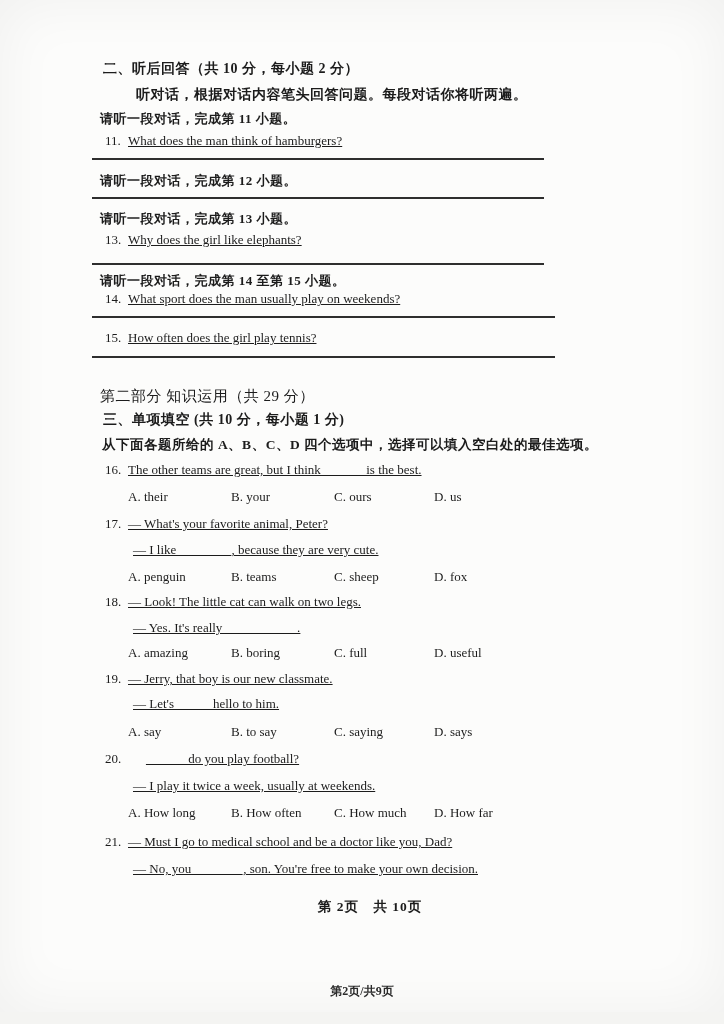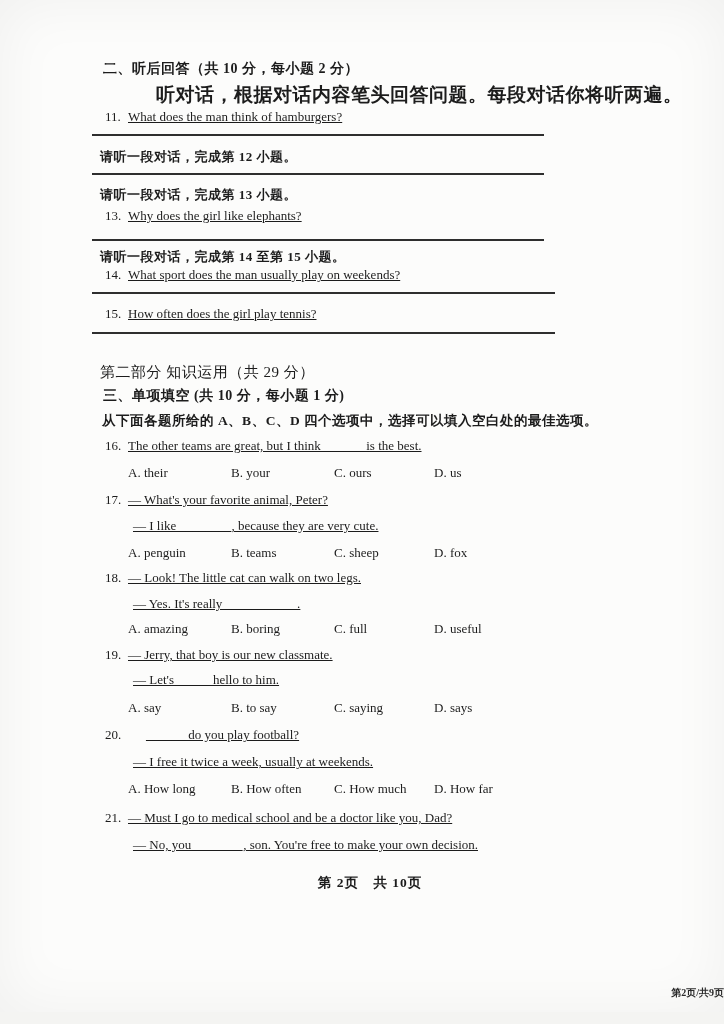--- a/index.html
+++ b/index.html
@@ -29,22 +29,22 @@
   }
   .cn { 
     font-weight: bold;
     letter-spacing: 0.5px;
   }
   .sec-title {
     font-size: 14px;
     margin: 0 0 0 3px;
   }
   .instruction {
-    margin-left: 44px;
-    font-size: 19px;
+    margin-left: 24px;
+    font-size: 14px;
     padding-left: 12px;
   }
   .instruction-flush {
     margin-left: 2px;
     font-size: 13.5px;
   }
   .prompt {
     margin-left: 0;
     font-size: 13px;
   }
@@ -81,35 +81,36 @@
     text-align: center;
     font-size: 13.5px;
     font-weight: bold;
     letter-spacing: 1px;
   }
   .footer-outer {
     position: absolute;
     left: 0;
     right: 0;
     bottom: 12px;
-    text-align: right;
-    font-size: 10px;
+    text-align: center;
+    font-size: 12px;
     font-weight: bold;
     color: #2a2a2a;
   }
 </style>
 </head>
 <body>
 
 <div class="page">
   <div class="content">
 
     <div class="line cn sec-title">二、听后回答（共 10 分，每小题 2 分）</div>
     <div class="line cn instruction" style="margin-top:8px">听对话，根据对话内容笔头回答问题。每段对话你将听两遍。</div>
 
+    <div class="line cn prompt" style="margin-top:6px">请听一段对话，完成第 11 小题。</div>
     <div class="line qline" style="margin-top:4px">
       <span class="qnum">11.</span><span class="qtext">What does the man think of hamburgers?</span>
     </div>
     <div class="ansline" style="margin-top:8px"></div>
 
     <div class="line cn prompt" style="margin-top:12px">请听一段对话，完成第 12 小题。</div>
     <div class="ansline" style="margin-top:7px"></div>
 
     <div class="line cn prompt" style="margin-top:11px">请听一段对话，完成第 13 小题。</div>
     <div class="line qline" style="margin-top:3px">
@@ -171,21 +172,21 @@
     <div class="line opts" style="margin-top:10px">
       <span>A. say</span>
       <span>B. to say</span>
       <span>C. saying</span>
       <span>D. says</span>
     </div>
 
     <div class="line qline" style="margin-top:9px">
       <span class="qnum">20.</span><span class="qtext shift-blank">______ do you play football?</span>
     </div>
-    <div class="line qline qcont" style="margin-top:9px">— I free it twice a week, usually at weekends.</div>
+    <div class="line qline qcont" style="margin-top:9px">— I play it twice a week, usually at weekends.</div>
     <div class="line opts" style="margin-top:9px">
       <span>A. How long</span>
       <span>B. How often</span>
       <span>C. How much</span>
       <span>D. How far</span>
     </div>
 
     <div class="line qline" style="margin-top:11px">
       <span class="qnum">21.</span><span class="qtext">— Must I go to medical school and be a doctor like you, Dad?</span>
     </div>

